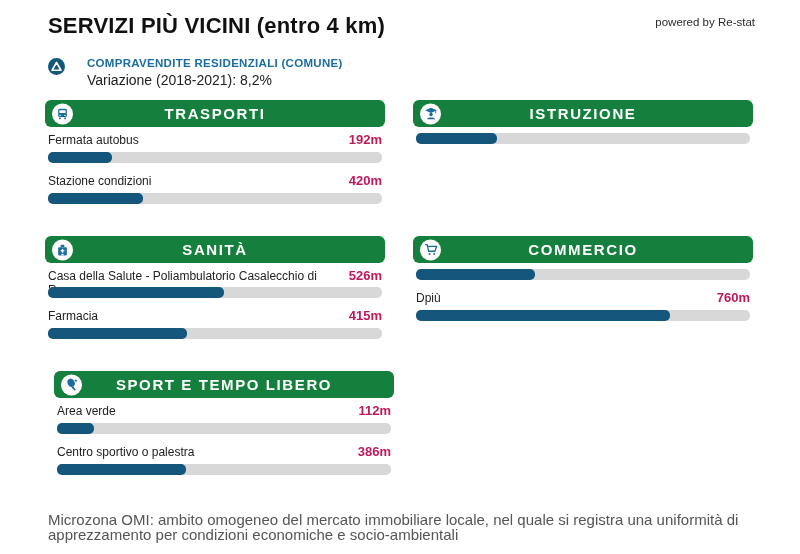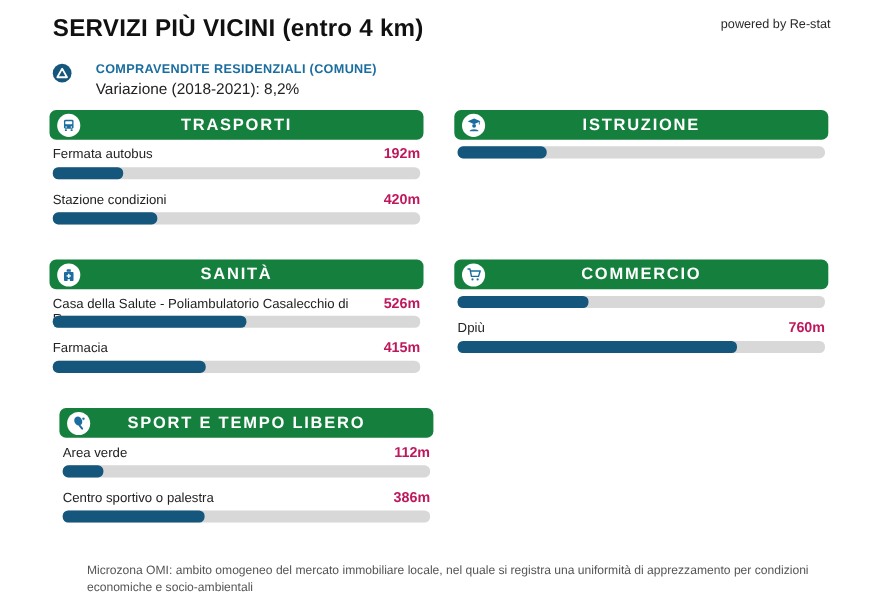--- a/index.html
+++ b/index.html
@@ -59,21 +59,21 @@
     position:relative;z-index:2;
   }
   .bar-fill{
     position:absolute;left:0;top:0;bottom:0;background:#15567d;border-radius:5px;
   }
   .row.overlap .bar-track{margin-top:-10px;}
   .row.overlap .row-head{margin-bottom:0;}
 
   .footer-note{
     position:absolute;left:48px;top:512px;width:716px;
-    font-size:11px;line-height:15px;color:#555;margin-left:31px;
+    font-size:15px;line-height:15px;color:#555;
   }
 </style>
 </head>
 <body>
 
 <div class="page-title">SERVIZI PIÙ VICINI (entro 4 km)</div>
 <div class="powered-by">powered by Re-stat</div>
 
 <div class="context">
   <span class="context-icon">

